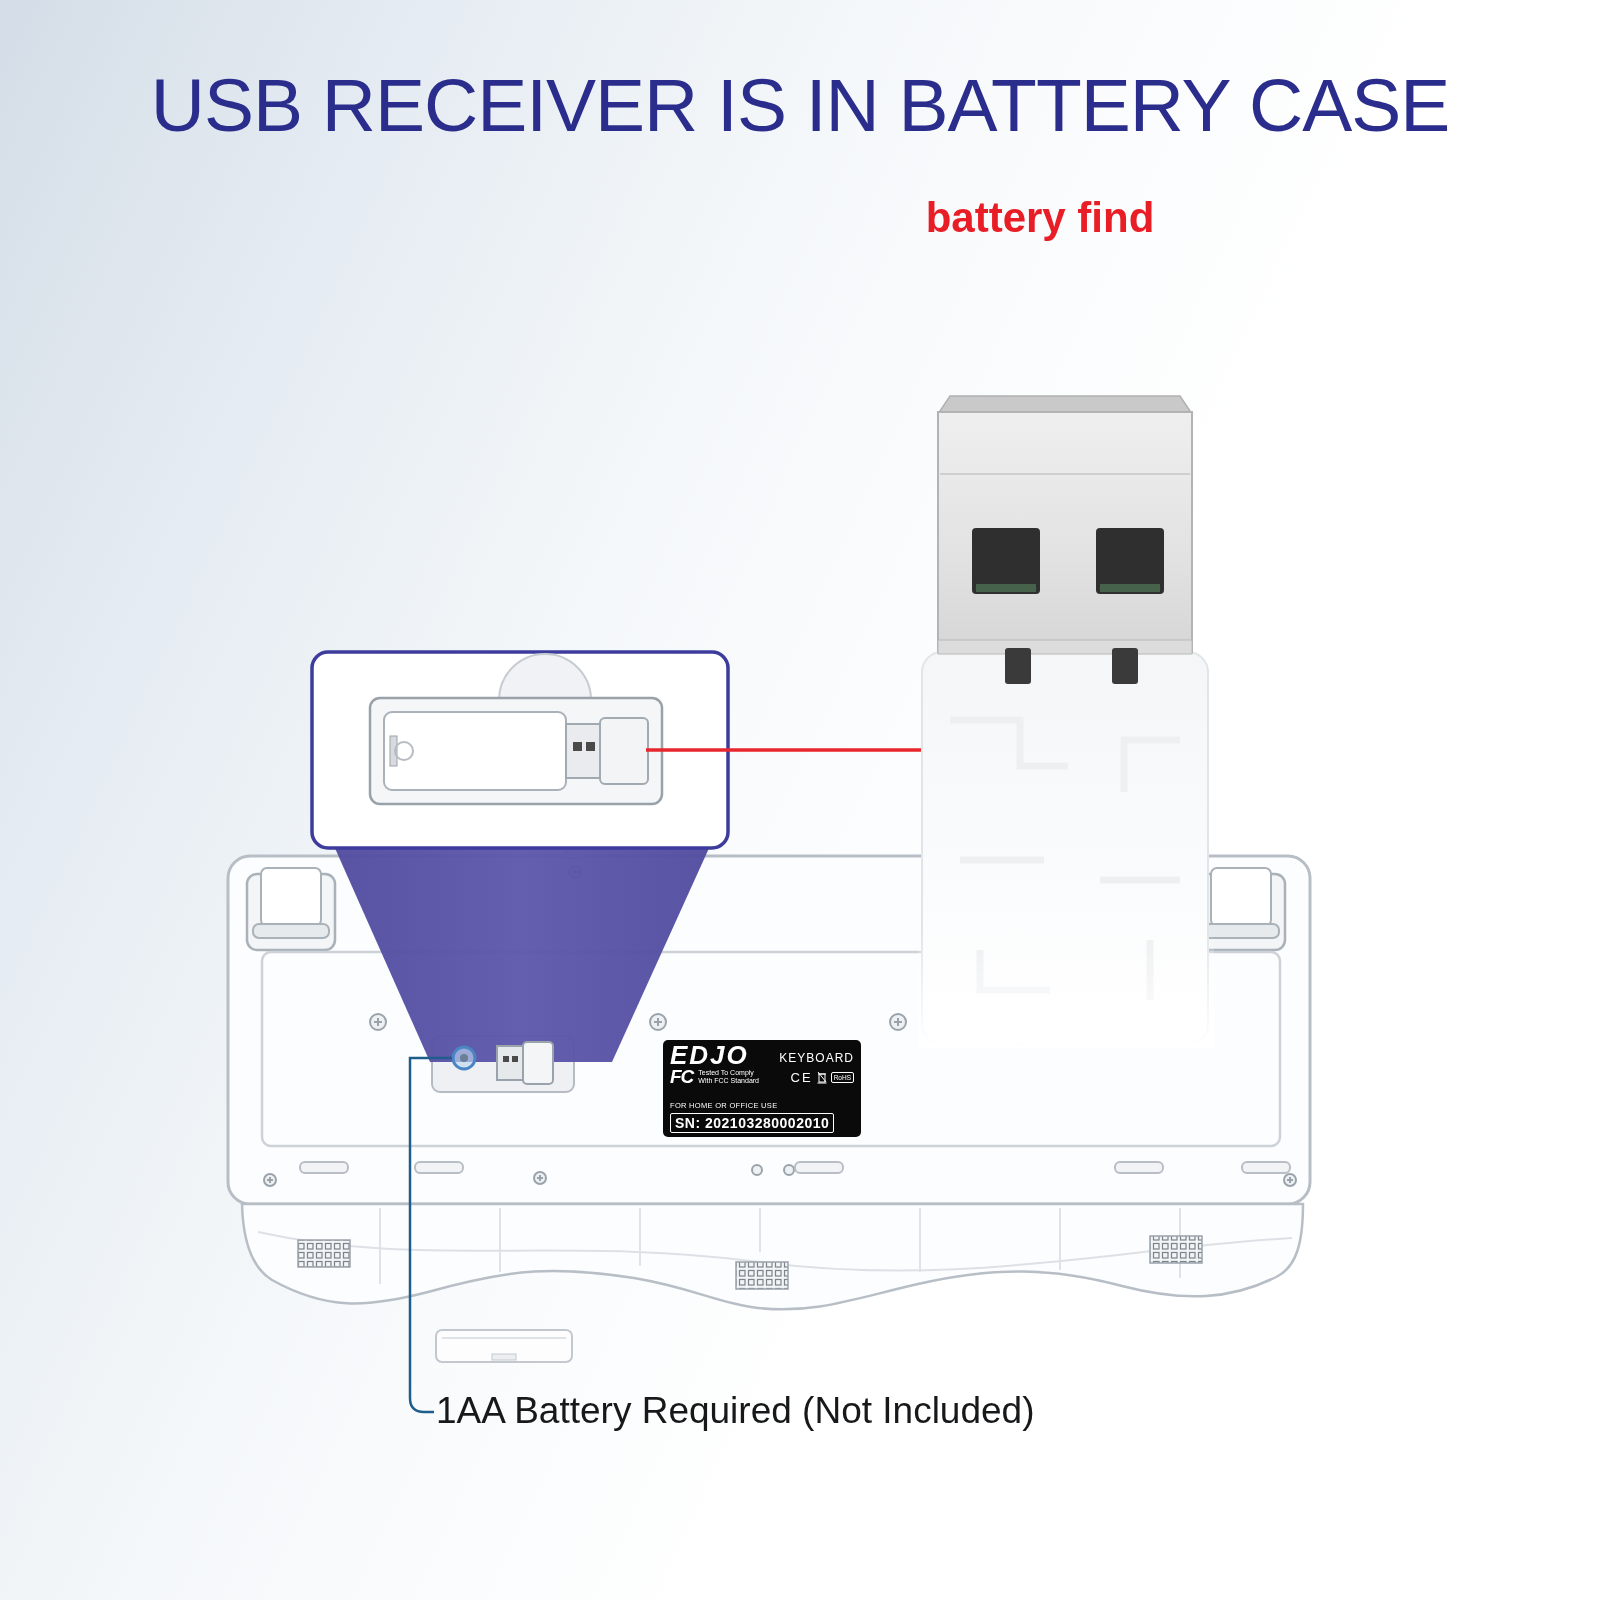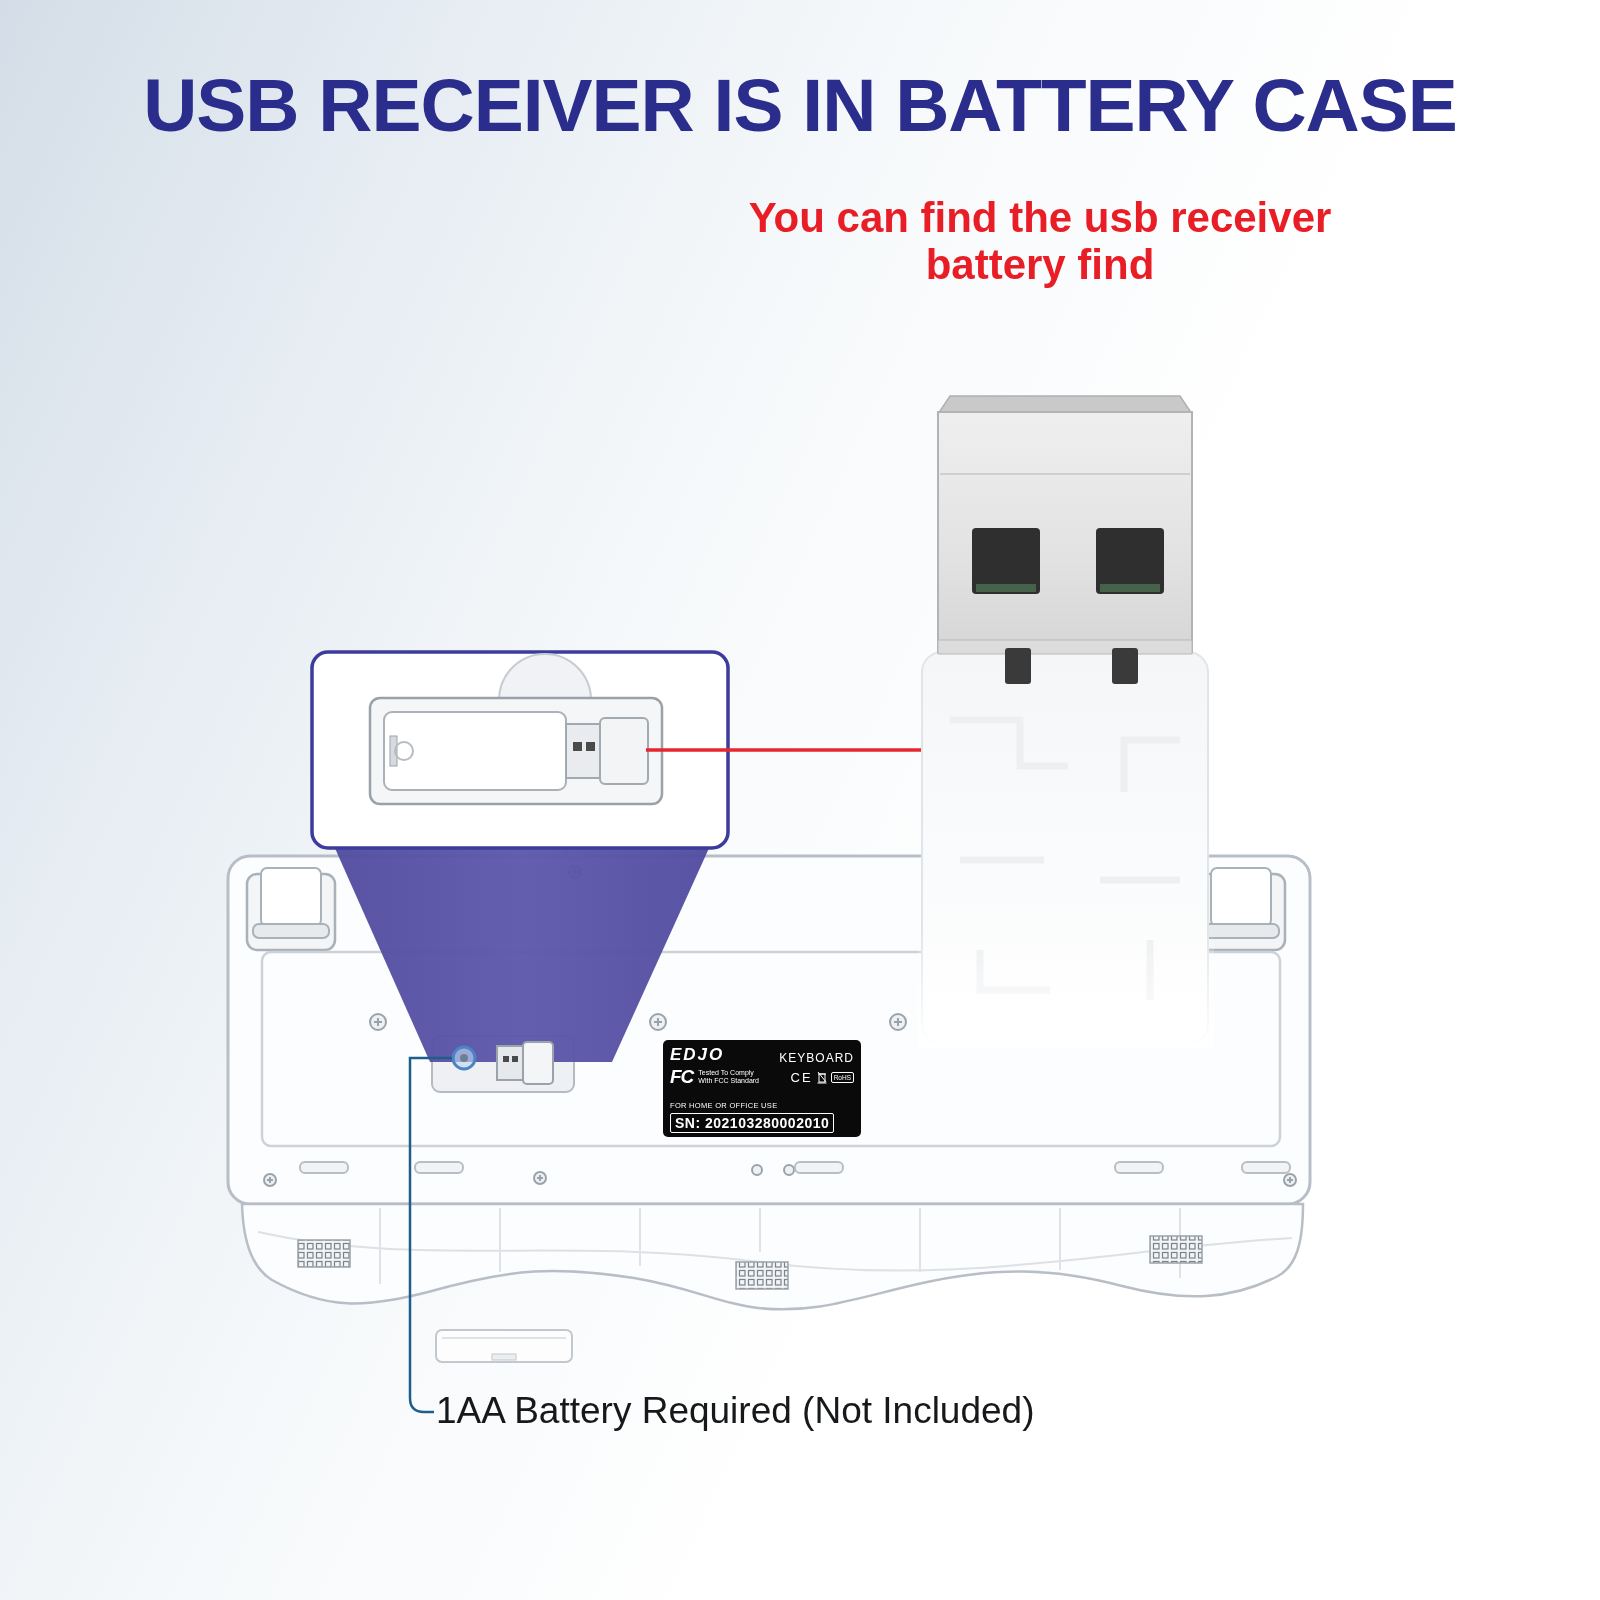--- a/index.html
+++ b/index.html
@@ -1,52 +1,51 @@
 <!DOCTYPE html>
 <html style="--c-title: #2b2d8c; --c-note: #e91d25; --c-beam: #5a54a8; --c-inset: #3d3c9d; --c-red: #e8262d; --c-blue: #1f5d8c;"><head>
 <meta charset="utf-8">
 <style>
   *{margin:0;padding:0;box-sizing:border-box}
   html,body{background:#ffffff;font-family:"Liberation Sans",sans-serif}
   .stage{position:relative;width:1600px;height:1600px;overflow:hidden;
          background:linear-gradient(115deg,#d4dde7 0%,#e3eaf1 16%,#f5f8fa 38%,#ffffff 62%)}
   .title{position:absolute;top:62px;left:0;width:100%;text-align:center;
-         font-size:75px;font-weight:700;letter-spacing:-1px;color:var(--c-title,#2b2d8c);white-space:nowrap}
+         font-size:75px;font-weight:400;letter-spacing:-1px;color:var(--c-title,#2b2d8c);white-space:nowrap}
   .note{position:absolute;top:194px;left:700px;width:680px;text-align:center;
         font-size:42px;line-height:47px;font-weight:700;color:var(--c-note,#e91d25)}
   .svg-layer{position:absolute;left:0;top:0}
   .stroke-inset{stroke:var(--c-inset,#3d3c9d)}
   .stroke-red{stroke:var(--c-red,#e8262d)}
   .stroke-blue{stroke:var(--c-blue,#1f5d8c)}
   
   .plabel{position:absolute;left:663px;top:1040px;width:198px;height:97px;background:#0a0a0b;
           border-radius:5px;color:#fff;display:flex;flex-direction:column;padding:5px 7px;gap:1px}
   .row1{display:flex;justify-content:space-between;align-items:flex-end}
-  .brand{font-size:17px;font-weight:800;font-style:italic;letter-spacing:2px;line-height:20px}
+  .brand{font-size:26px;font-weight:800;font-style:italic;letter-spacing:2px;line-height:20px}
   .product{font-size:12px;letter-spacing:1px}
   .row2{display:flex;align-items:center;gap:5px;margin-top:2px}
   .fcc{font-size:19px;font-weight:800;letter-spacing:-1px;line-height:18px;font-style:italic}
   .fcc-lines{font-size:7px;line-height:8.5px}
   .marks{margin-left:auto;display:flex;align-items:center;gap:4px}
   .ce{font-size:13px;font-weight:400;letter-spacing:2px}
   .rohs{border:1px solid #fff;border-radius:2px;font-size:6.5px;padding:1px 2px;line-height:7px;text-align:center}
   .useline{font-size:7.5px;letter-spacing:.3px;margin-top:14px}
   .snbox{border:1px solid #fff;border-radius:2px;font-size:14px;font-weight:700;letter-spacing:.5px;
          padding:1px 4px;margin-top:2px;width:fit-content}
   .battnote{position:absolute;left:436px;top:1390px;font-size:37px;color:#17181a}
 </style>
 </head>
 <body>
 
 <div class="stage">
 
   <div class="title">USB RECEIVER IS IN BATTERY CASE</div>
 
   <div class="note">
-    <div>You can find the usb receiver</div>
     <div>battery find</div>
   </div>
 
   <svg class="svg-layer" width="1600" height="1600" viewBox="0 0 1600 1600">
     <defs>
       <linearGradient id="metalGrad" x1="0" y1="0" x2="0" y2="1">
         <stop offset="0" stop-color="#efefef"></stop>
           <stop offset="0.6" stop-color="#e2e2e2"></stop>
           <stop offset="1" stop-color="#d6d6d6"></stop>
       </linearGradient>

